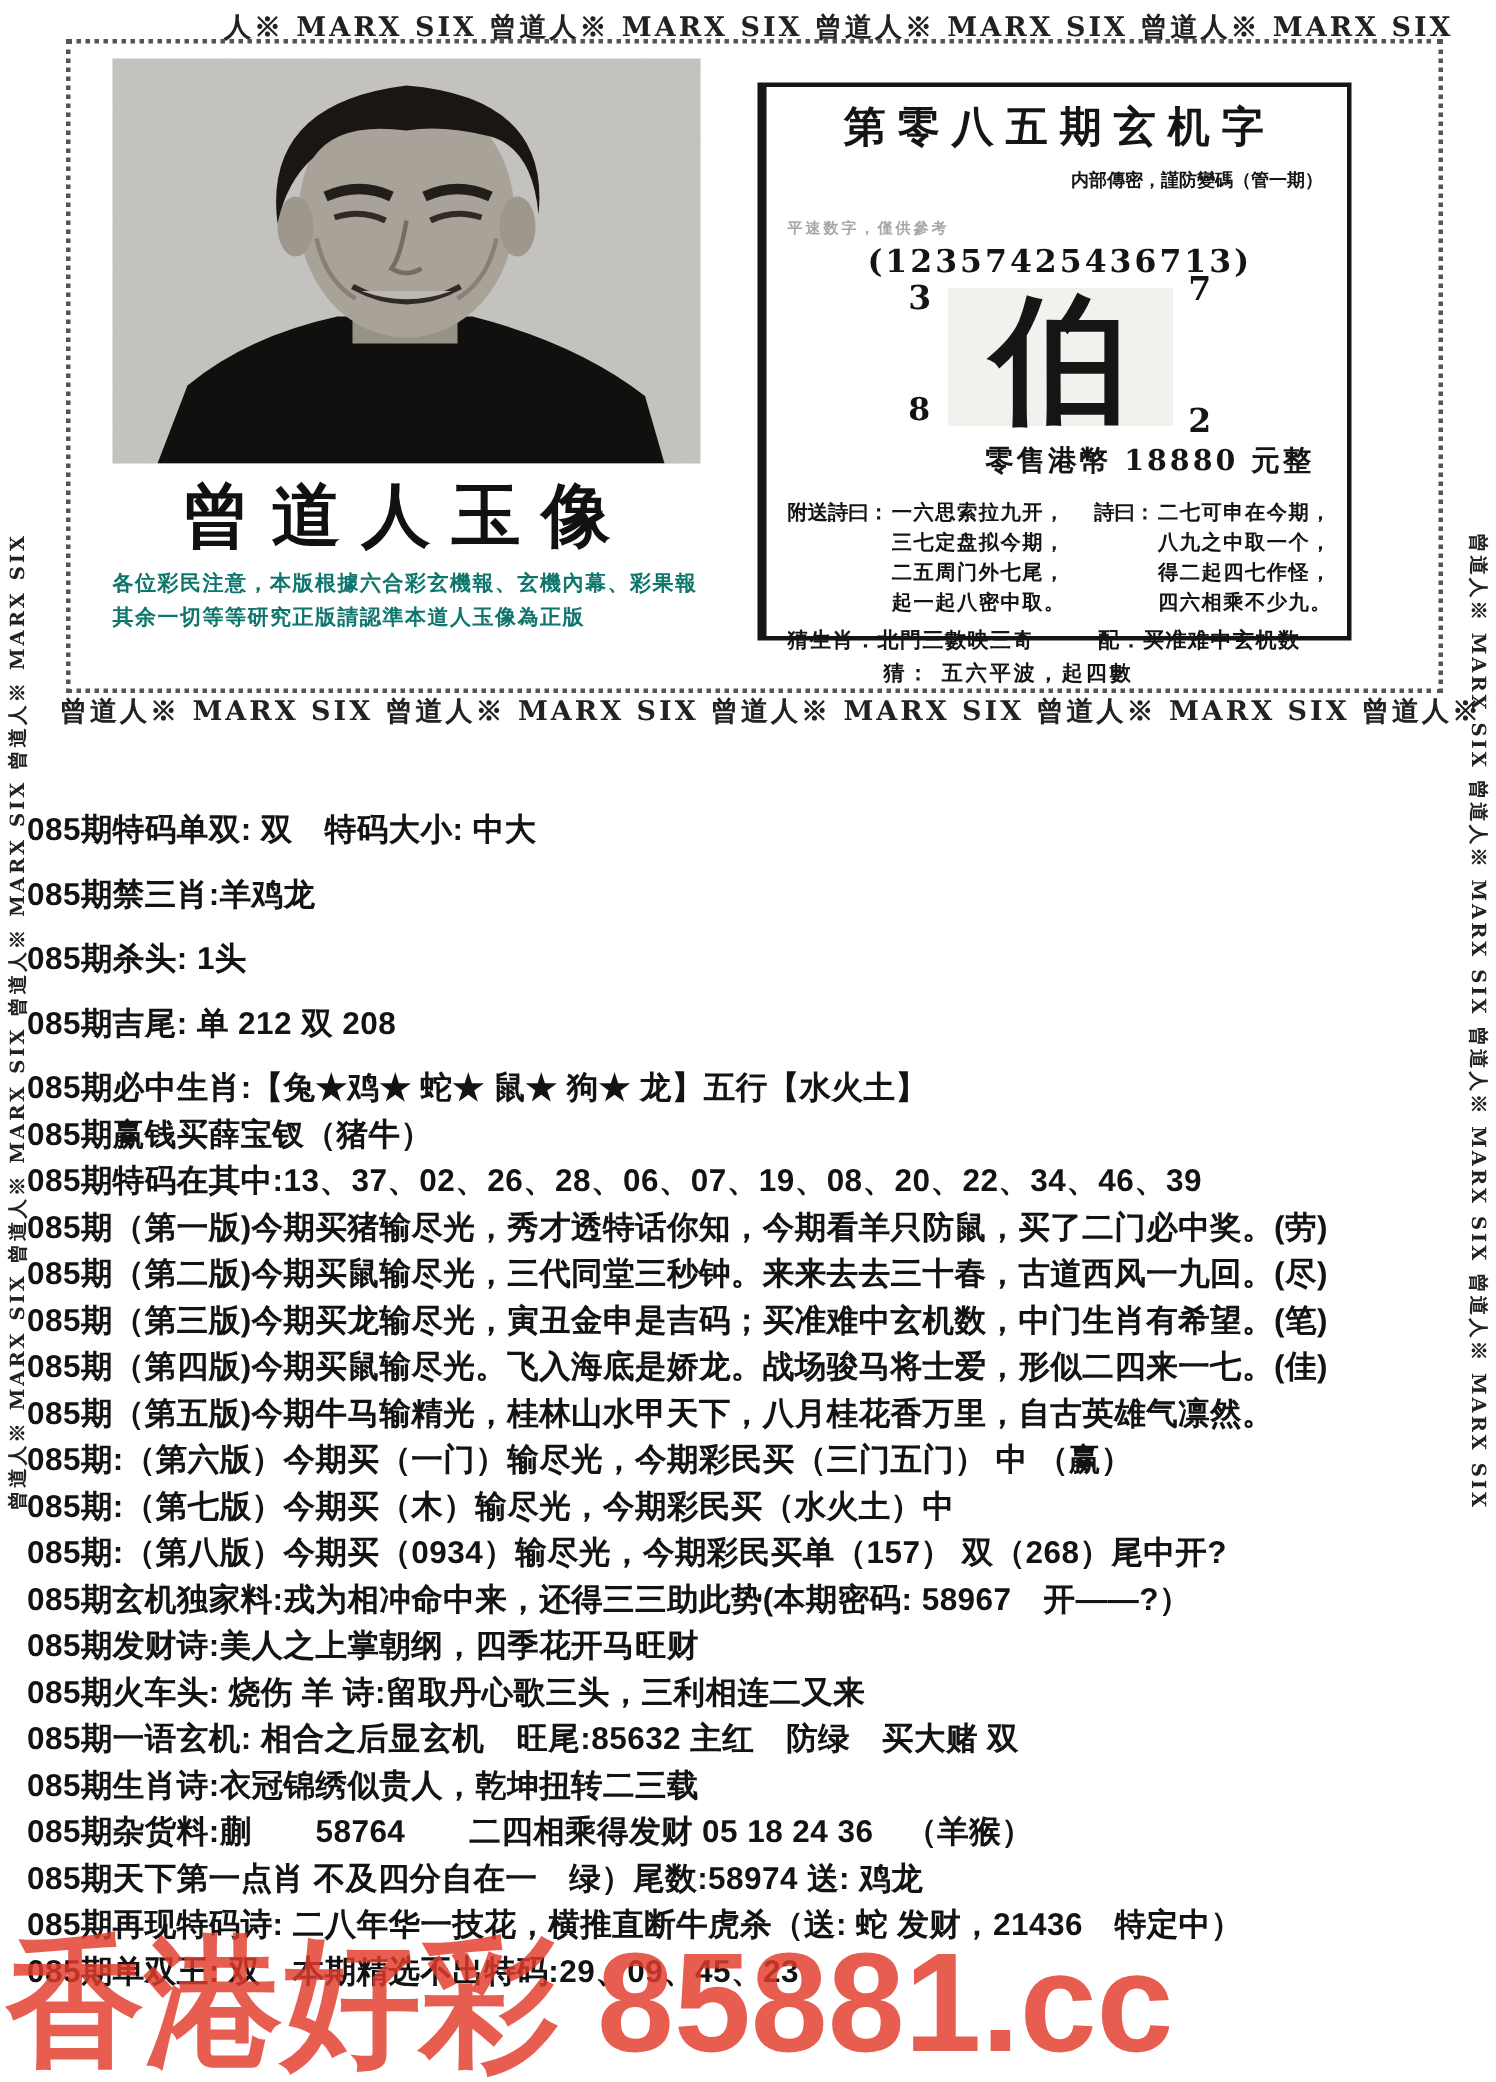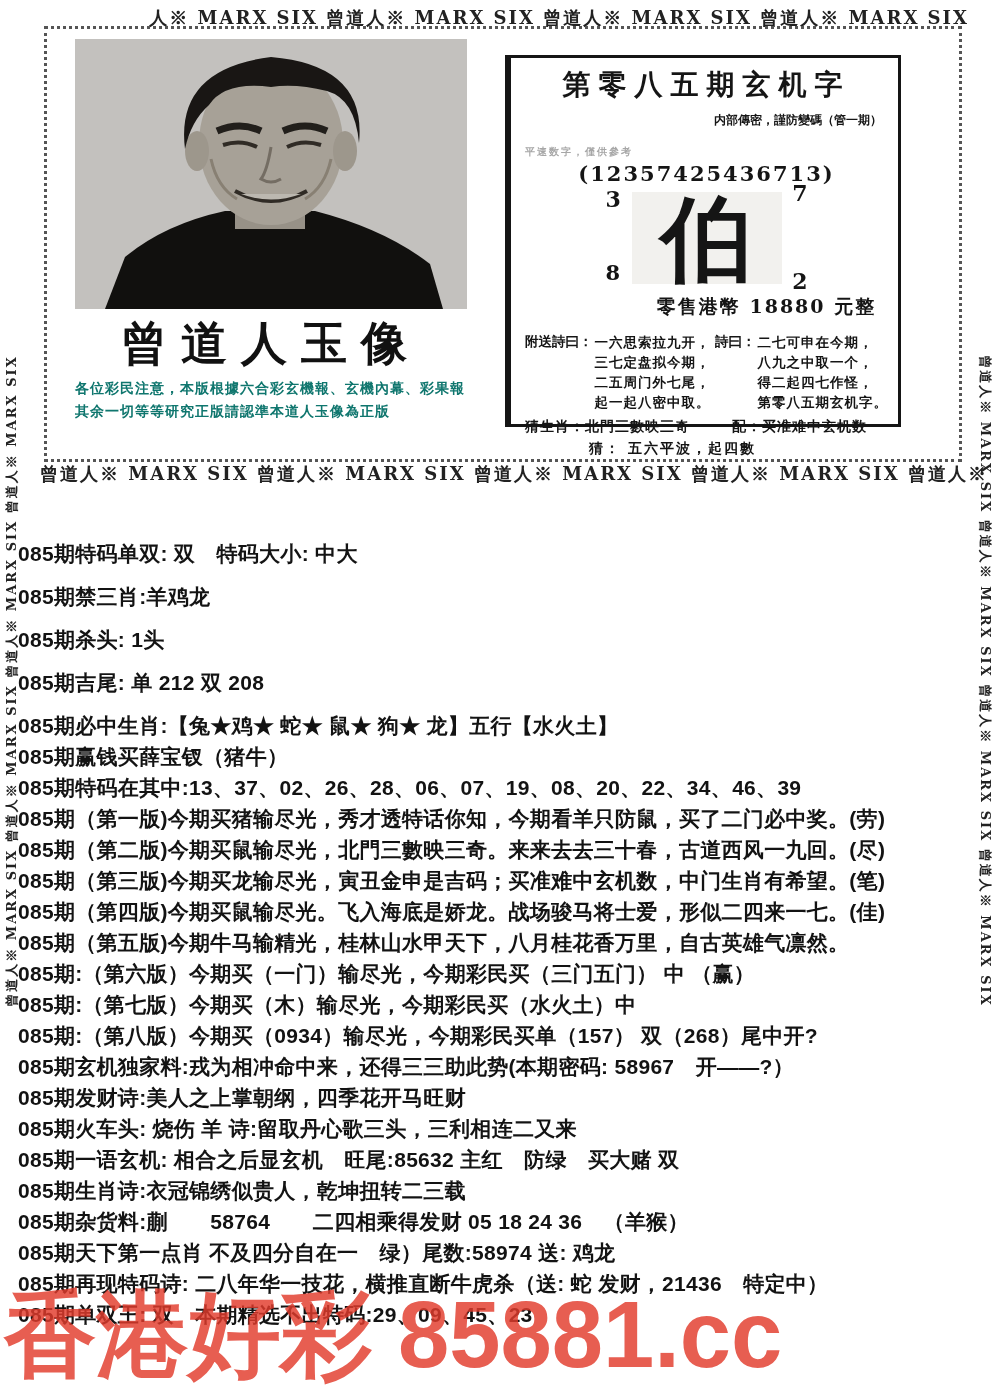--- a/index.html
+++ b/index.html
@@ -42,21 +42,21 @@
   .mp-corner.tl{left:-26px;top:-6px;}
   .mp-corner.tr{right:-26px;top:-12px;}
   .mp-corner.bl{left:-26px;bottom:-8px;}
   .mp-corner.br{right:-26px;bottom:-10px;}
   .mp-bigchar{position:absolute;left:0;right:0;top:-14px;text-align:center;
               font-size:92px;font-weight:bold;font-family:"DejaVu Serif",serif;}
   .mp-price{font-size:19px;font-weight:bold;text-align:center;padding-left:120px;margin-top:10px;letter-spacing:2px;}
   .mp-poems{display:flex;margin-top:12px;font-size:13.5px;font-weight:bold;line-height:20px;}
   .poem-left{width:226px;display:flex;}
   .poem-right{flex:1;display:flex;}
-  .poem-label{white-space:nowrap;margin-right:2px;font-family:Liberation Serif, serif;}
+  .poem-label{white-space:nowrap;margin-right:2px;}
   .poem-lines div{white-space:nowrap;letter-spacing:1px;}
   .mp-guess-row{display:flex;font-size:14px;font-weight:bold;margin-top:6px;letter-spacing:1px;}
   .mp-guess-row .gap{width:42px;}
   .mp-guess2{font-size:14px;font-weight:bold;margin-top:4px;padding-left:64px;letter-spacing:2px;}
 
   
   .body-lines{position:absolute;left:18px;top:542px;width:968px;}
   .bl{font-size:21px;font-weight:600;letter-spacing:.3px;white-space:nowrap;
       line-height:23px;margin-bottom:8px;color:#131313;}
   .bl.wide{margin-bottom:20px;}
@@ -143,21 +143,21 @@
             <div>二五周门外七尾，</div>
             <div>起一起八密中取。</div>
           </div>
         </div>
         <div class="poem-right">
           <span class="poem-label">詩曰：</span>
           <div class="poem-lines">
             <div>二七可申在今期，</div>
             <div>八九之中取一个，</div>
             <div>得二起四七作怪，</div>
-            <div>第零八五期玄机字。</div>
+            <div>四六相乘不少九。</div>
           </div>
         </div>
       </div>
       <div class="mp-guess-row">
         <span>猜生肖：</span>
         <span>北門三數映三奇</span>
         <span class="gap"></span>
         <span>配：</span>
         <span>买准难中玄机数</span>
       </div>
@@ -172,21 +172,21 @@
 
   <div class="body-lines">
     <div class="bl wide">085期特码单双: 双　特码大小: 中大</div>
     <div class="bl wide">085期禁三肖:羊鸡龙</div>
     <div class="bl wide">085期杀头: 1头</div>
     <div class="bl wide">085期吉尾: 单 212 双 208</div>
     <div class="bl">085期必中生肖:【兔★鸡★ 蛇★ 鼠★ 狗★ 龙】五行【水火土】</div>
     <div class="bl">085期赢钱买薛宝钗（猪牛）</div>
     <div class="bl">085期特码在其中:13、37、02、26、28、06、07、19、08、20、22、34、46、39</div>
     <div class="bl">085期（第一版)今期买猪输尽光，秀才透特话你知，今期看羊只防鼠，买了二门必中奖。(劳)</div>
-    <div class="bl">085期（第二版)今期买鼠输尽光，北門三數映三奇。来来去去三十春，古道西风一九回。(尽)</div>
+    <div class="bl">085期（第二版)今期买鼠输尽光，三代同堂三秒钟。来来去去三十春，古道西风一九回。(尽)</div>
     <div class="bl">085期（第三版)今期买龙输尽光，寅丑金申是吉码；买准难中玄机数，中门生肖有希望。(笔)</div>
     <div class="bl">085期（第四版)今期买鼠输尽光。飞入海底是娇龙。战场骏马将士爱，形似二四来一七。(佳)</div>
     <div class="bl">085期（第五版)今期牛马输精光，桂林山水甲天下，八月桂花香万里，自古英雄气凛然。</div>
     <div class="bl">085期:（第六版）今期买（一门）输尽光，今期彩民买（三门五门） 中 （赢）</div>
     <div class="bl">085期:（第七版）今期买（木）输尽光，今期彩民买（水火土）中</div>
     <div class="bl">085期:（第八版）今期买（0934）输尽光，今期彩民买单（157） 双（268）尾中开?</div>
     <div class="bl">085期玄机独家料:戎为相冲命中来，还得三三助此势(本期密码: 58967　开——?）</div>
     <div class="bl">085期发财诗:美人之上掌朝纲，四季花开马旺财</div>
     <div class="bl">085期火车头: 烧伤 羊 诗:留取丹心歌三头，三利相连二又来</div>
     <div class="bl">085期一语玄机: 相合之后显玄机　旺尾:85632 主红　防绿　买大赌 双</div>

